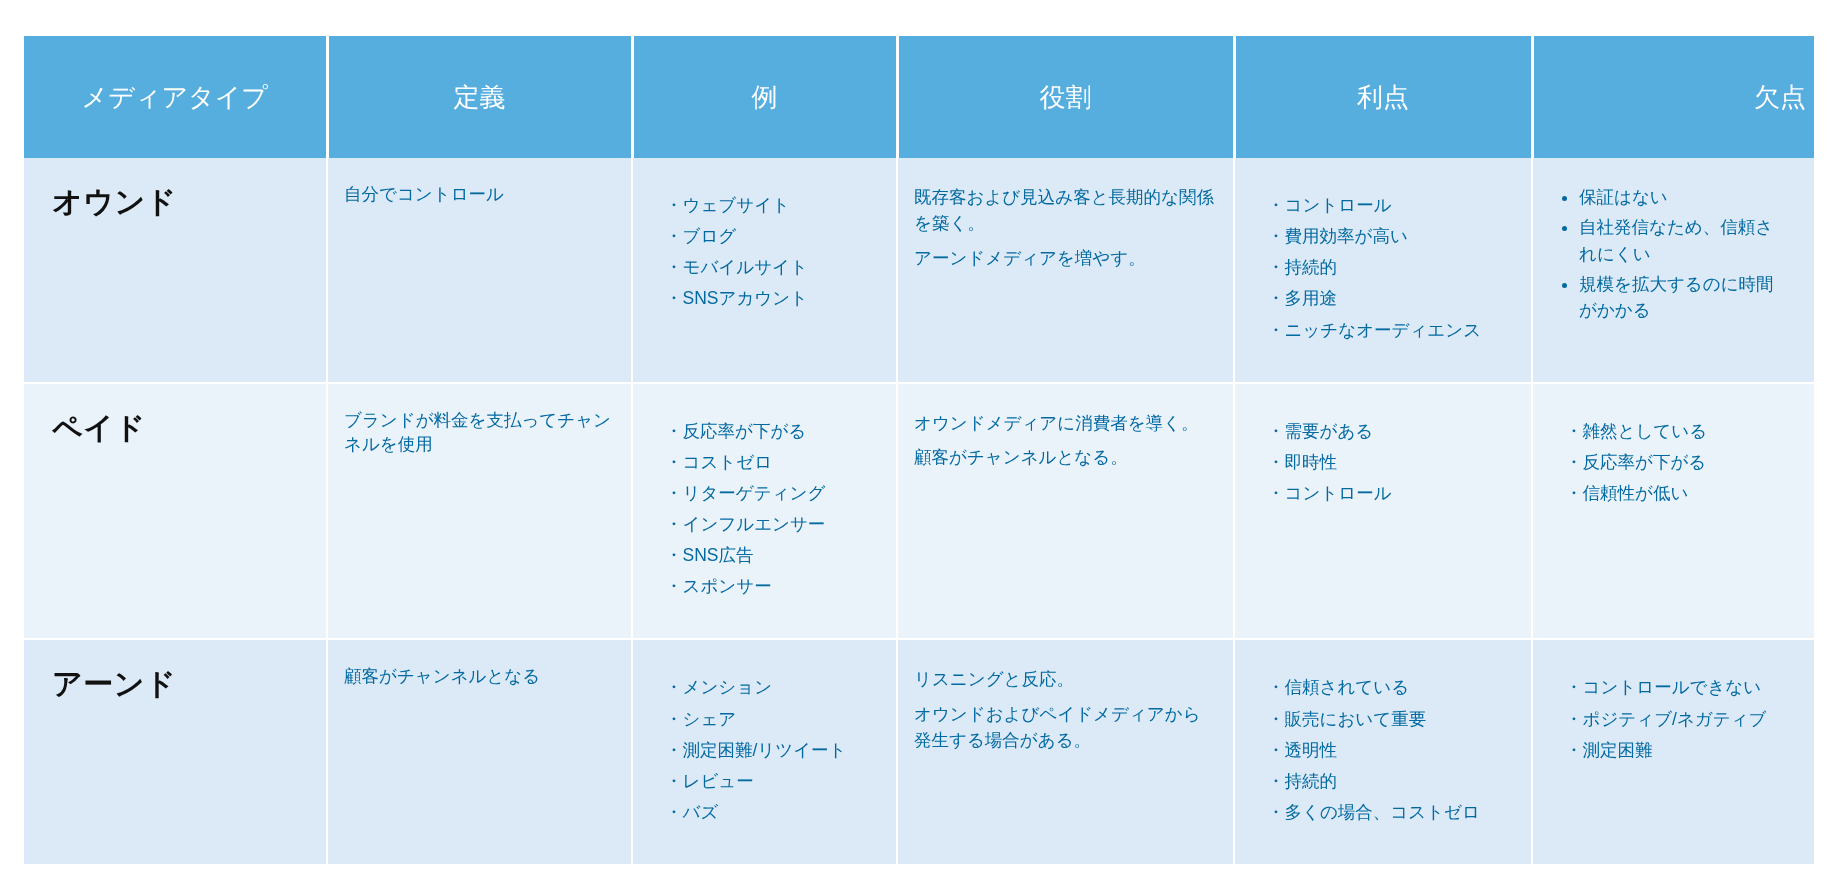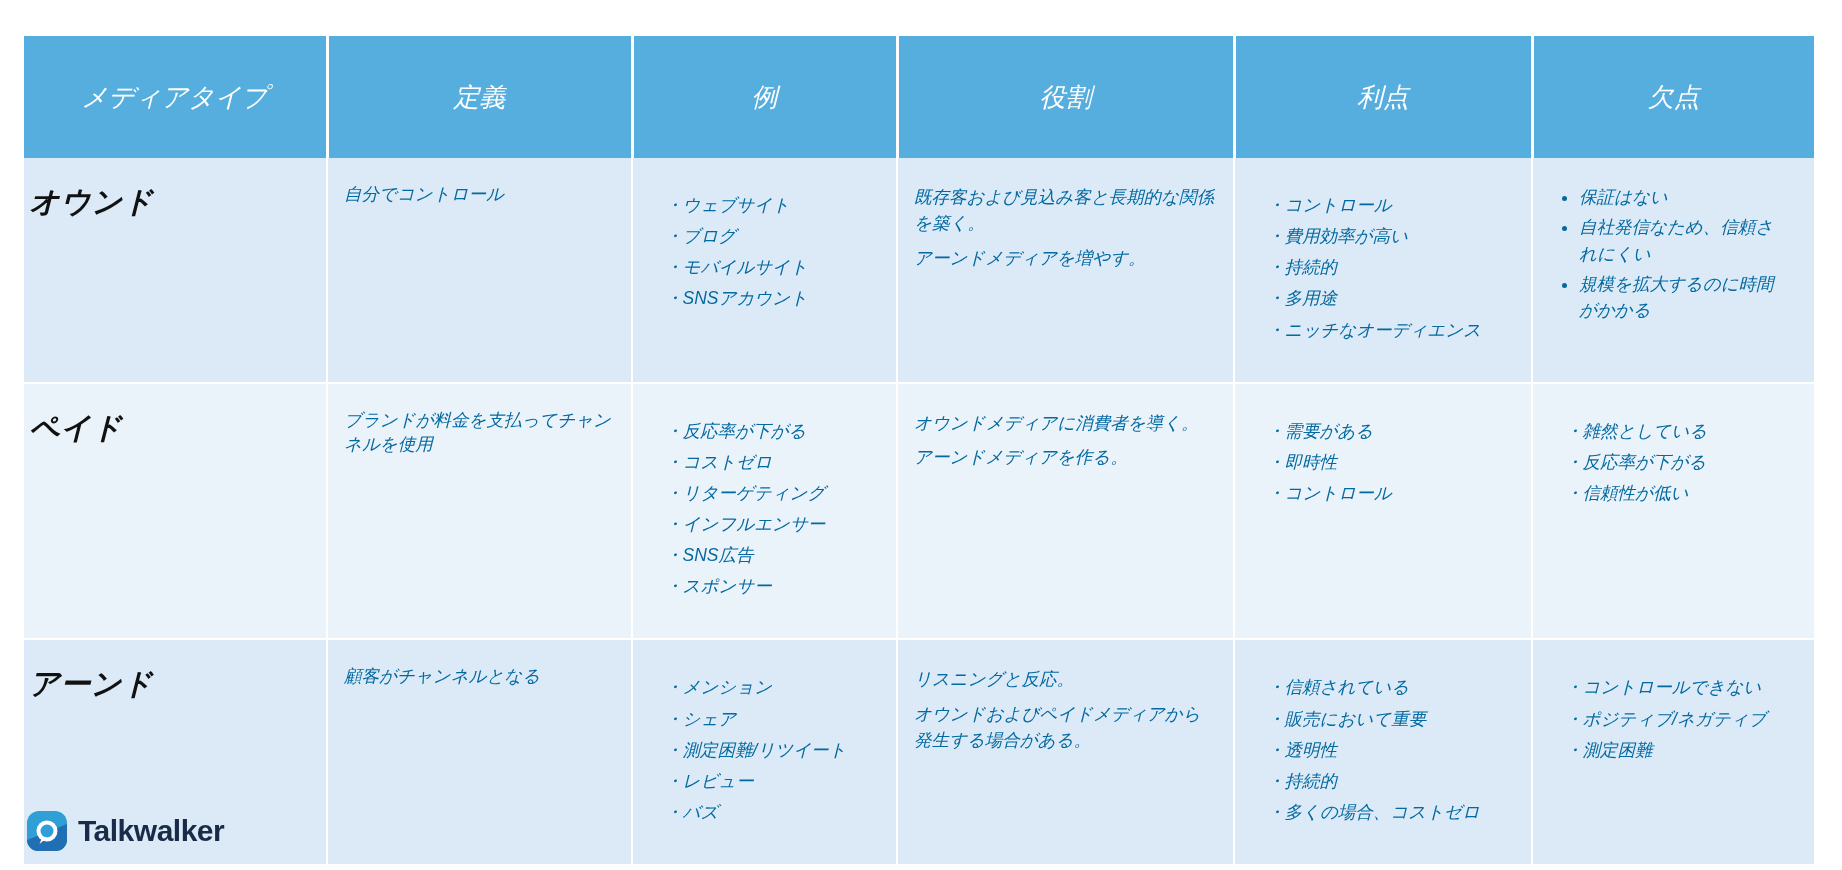--- a/index.html
+++ b/index.html
@@ -24,62 +24,61 @@
   .table-wrap {
     position: absolute;
     left: 24px;
     top: 36px;
     width: 1790px;
   }
   table.media-table {
     border-collapse: collapse;
     table-layout: fixed;
     width: 1790px;
-    font-style: italic;
   }
   table.media-table col.c0 { width: 303px; }
   table.media-table col.c1 { width: 305px; }
   table.media-table col.c2 { width: 265px; }
   table.media-table col.c3 { width: 337px; }
   table.media-table col.c4 { width: 298px; }
   table.media-table col.c5 { width: 282px; }
 
   thead th {
     background: #56AEDE;
     color: #ffffff;
     font-size: 26px;
     font-weight: 400;
     text-align: center;
     height: 122px;
     vertical-align: middle;
     border-right: 3px solid #ffffff;
     padding: 0 8px;
   }
-  thead th:last-child { border-right: none; }
+  thead th:last-child { border-right: none; text-align: right; }
 
   tbody td {
     vertical-align: top;
     border-right: 2px solid #ffffff;
     border-bottom: 2px solid #ffffff;
     padding: 18px 16px 22px 16px;
     font-size: 17.5px;
     line-height: 1.48;
     color: #0369a1;
   }
   tbody td:last-child { border-right: none; }
   tbody tr.row-owned td { background: #dbeaf6; }
   tbody tr.row-paid td { background: #eaf2fa; }
   tbody tr.row-earned td { background: #dbeaf6; }
 
   td.type-cell {
     font-size: 30px;
     font-weight: bold;
     color: #111111;
     padding-top: 22px;
-    padding-left: 5px;
+    padding-left: 28px;
     letter-spacing: 0.5px;
   }
   td.def-cell {
     font-size: 17.5px;
     padding-top: 24px;
     line-height: 1.4;
   }
   ul.dotlist {
     margin: 16px;
     padding: 0;
@@ -204,21 +203,21 @@
               <li>・反応率が下がる</li>
               <li>・コストゼロ</li>
               <li>・リターゲティング</li>
               <li>・インフルエンサー</li>
               <li>・SNS広告</li>
               <li>・スポンサー</li>
             </ul>
           </td>
           <td>
             <p class="para">オウンドメディアに消費者を導く。</p>
-            <p class="para">アーンドメディアを作る。</p>
+            <p class="para">顧客がチャンネルとなる。</p>
           </td>
           <td>
             <ul class="dotlist">
               <li>・需要がある</li>
               <li>・即時性</li>
               <li>・コントロール</li>
             </ul>
           </td>
           <td>
             <ul class="dotlist">
@@ -260,27 +259,15 @@
               <li>・ポジティブ/ネガティブ</li>
               <li>・測定困難</li>
             </ul>
           </td>
         </tr>
 
       </tbody>
     </table>
   </div>
 
-  <div class="footer-logo">
-    <span class="logo-mark">
-      <svg viewBox="0 0 42 42" width="42" height="42" xmlns="http://www.w3.org/2000/svg">
-        <rect x="1" y="1" width="40" height="40" rx="12" fill="#2f9fd6"></rect>
-        <path d="M1 30 L41 14 L41 30 A11 11 0 0 1 30 41 L12 41 A11 11 0 0 1 1 30 Z" fill="#1f6fb2"></path>
-        <circle cx="21" cy="21" r="10.5" fill="#ffffff"></circle>
-        <circle cx="21" cy="21" r="6.5" fill="#2f9fd6"></circle>
-        <path d="M21 27.5 L13.5 34 L16.5 26.5 Z" fill="#ffffff"></path>
-      </svg>
-    </span>
-    <span class="logo-text">Talkwalker</span>
-  </div>
 
   <div class="right-edge"></div>
 </div>
 
 </body></html>

